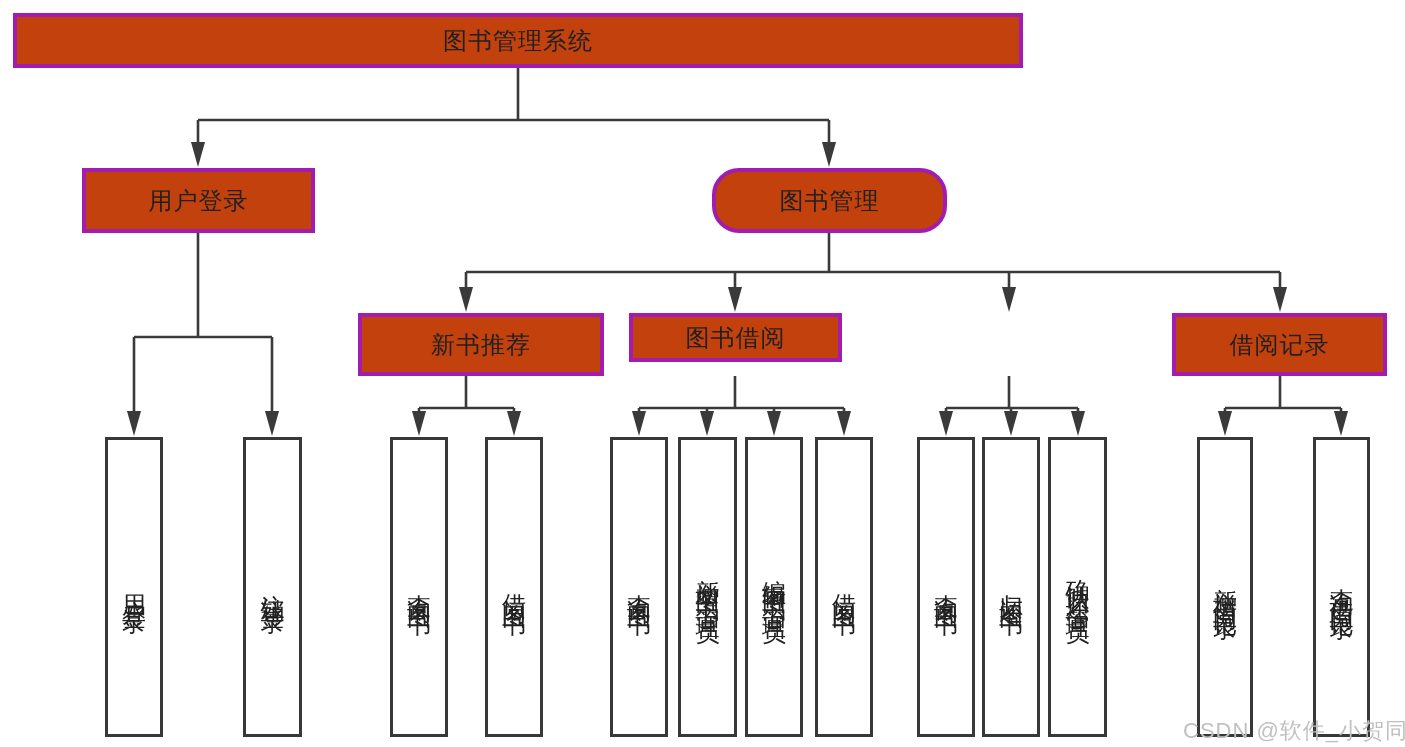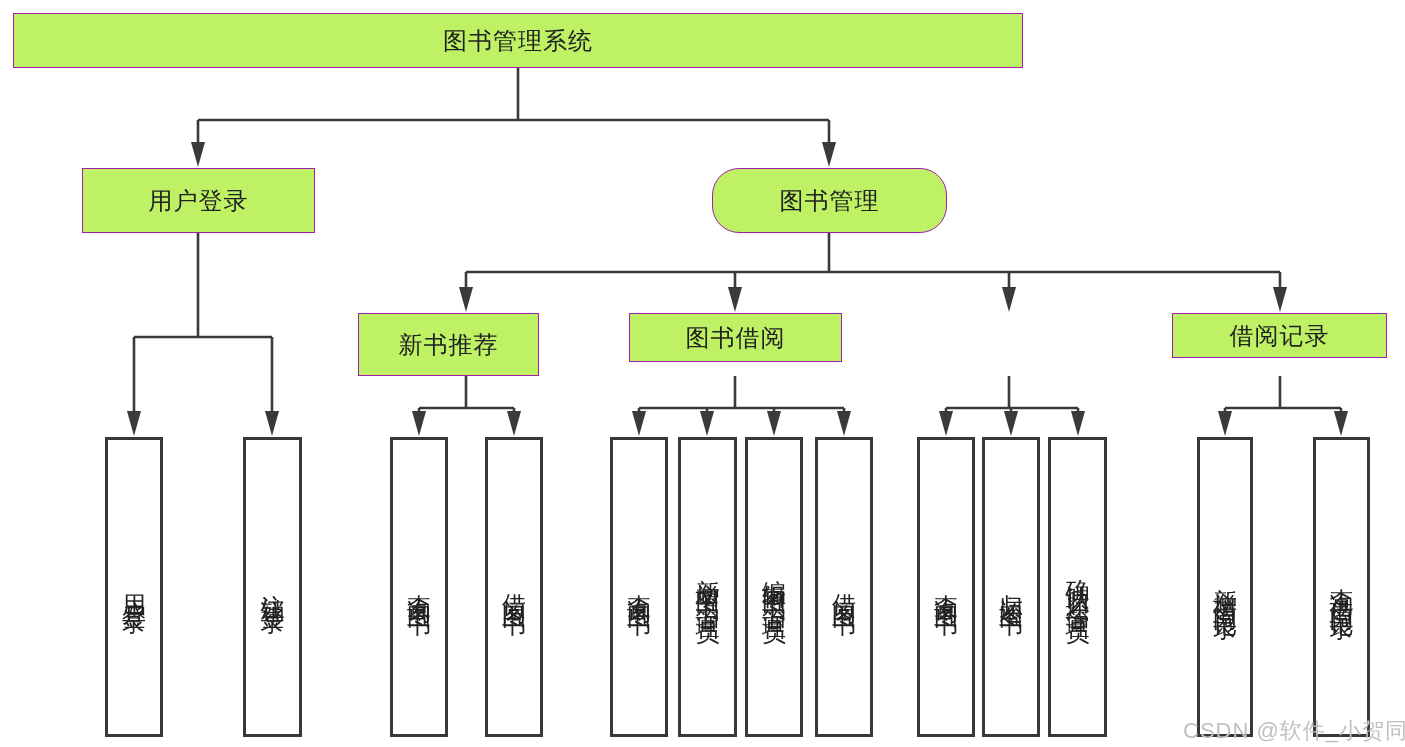--- a/index.html
+++ b/index.html
@@ -12,36 +12,36 @@
     overflow: hidden;
   }
   .connectors {
     position: absolute;
     left: 0; top: 0;
     pointer-events: none;
   }
   .node {
     position: absolute;
     box-sizing: border-box;
-    border: 1px solid #a21caf;
-    background: #bef264;
+    border: 4px solid #a21caf;
+    background: #c2410c;
     display: flex;
     align-items: center;
     justify-content: center;
     font-size: 24px;
     letter-spacing: 1px;
     color: #212121;
   }
   #n-root            { left: 13px;   top: 13px;  width: 1010px; height: 55px; }
   #n-user-login      { left: 82px;   top: 168px; width: 233px;  height: 65px; }
   #n-book-mgmt       { left: 712px;  top: 168px; width: 235px;  height: 65px; border-radius: 27px; }
-  #n-new-books       { left: 358px;  top: 313px; width: 181px;  height: 63px; font-family: Liberation Mono, monospace; }
+  #n-new-books       { left: 358px;  top: 313px; width: 246px;  height: 63px; font-family: Liberation Mono, monospace; }
   #n-book-borrow     { left: 629px;  top: 313px; width: 213px;  height: 49px; }
   #n-current-borrow  { left: 902px;  top: 313px; width: 215px;  height: 63px; }
-  #n-borrow-records  { left: 1172px; top: 313px; width: 215px;  height: 45px; }
+  #n-borrow-records  { left: 1172px; top: 313px; width: 215px;  height: 63px; }
 
   .leaf {
     position: absolute;
     top: 437px;
     width: 58px;
     height: 300px;
     box-sizing: border-box;
     border: 3px solid #383838;
     background: #ffffff;
     display: flex;

